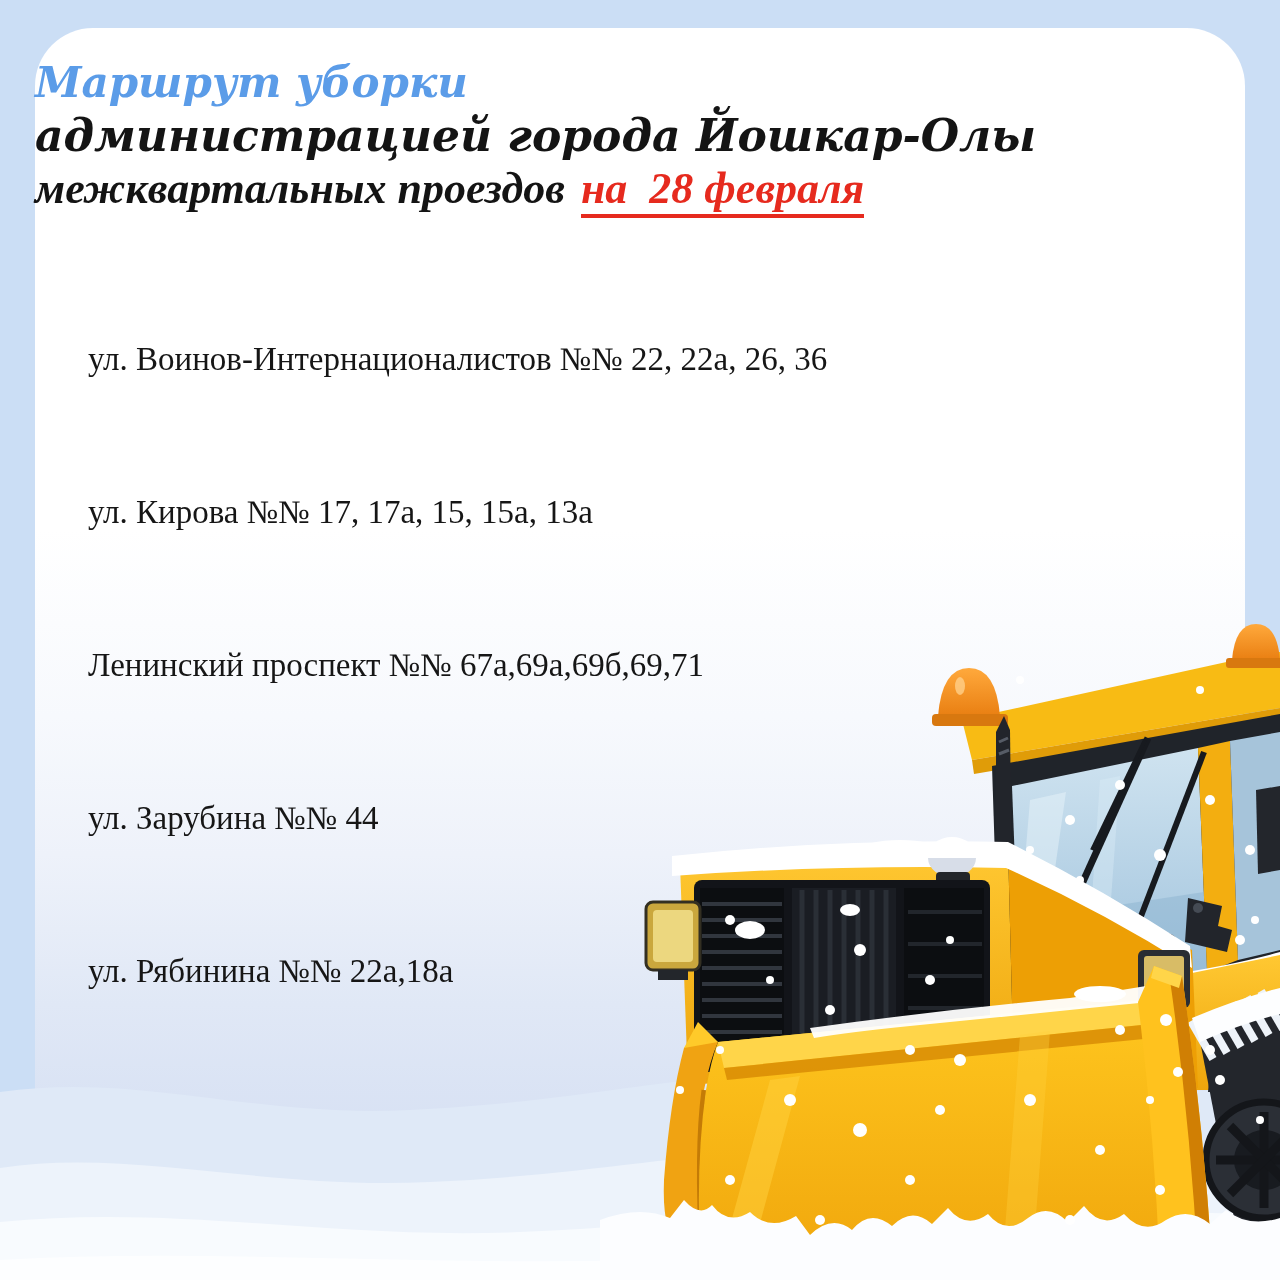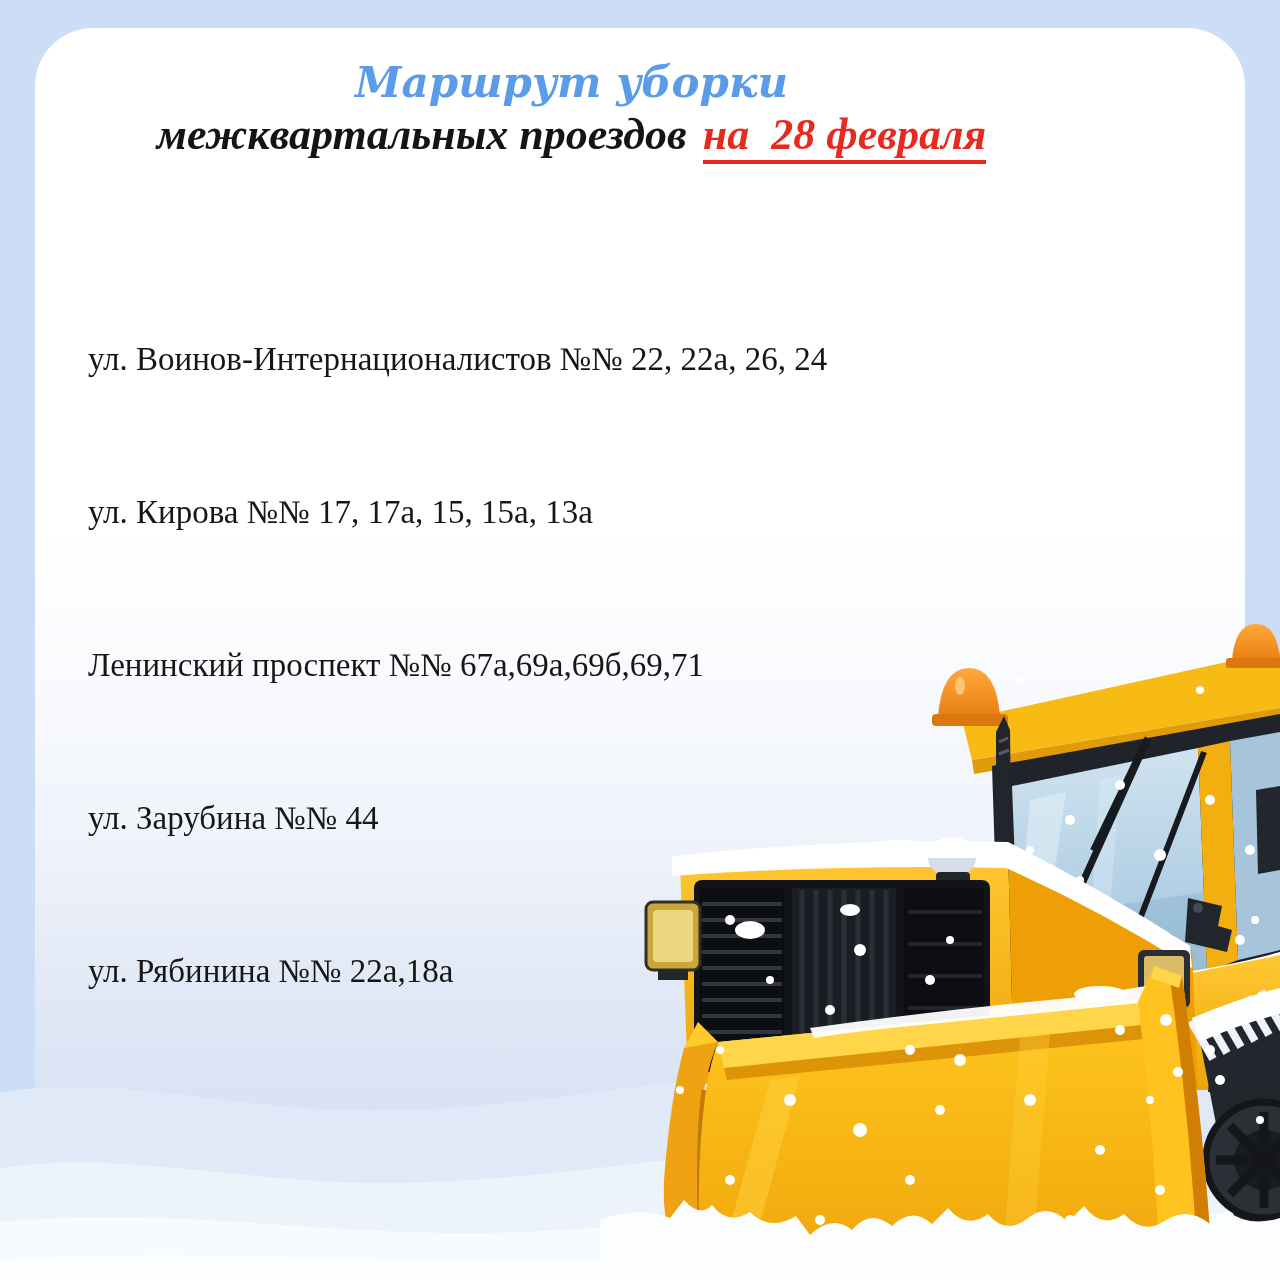--- a/index.html
+++ b/index.html
@@ -6,21 +6,21 @@
   .stage {
     position:relative; width:1280px; height:1280px;
     background:#cbdef5; overflow:hidden;
     font-family:"Liberation Serif", serif;
   }
   .card {
     position:absolute; left:35px; top:28px; width:1210px; height:1252px;
     border-radius:58px;
     background:linear-gradient(180deg,#ffffff 0%,#ffffff 40%,#f7f9fd 55%,#eef2fa 66%,#e0e8f6 78%,#d6e0f3 90%,#d3def2 100%);
   }
-  .titles { position:absolute; left:35px; top:58px; width:1073px; text-align:center; z-index:3; }
+  .titles { position:absolute; left:35px; top:58px; width:1073px; text-align:left; z-index:3; }
   .script { font-family:"DejaVu Serif", serif; font-style:italic; font-weight:700; }
   .t1 { font-size:42px; line-height:50px; color:#5b9ce8; }
   .t2 { font-size:44px; line-height:52px; color:#141414; margin-top:2px; }
   .t3 { font-size:44px; line-height:54px; color:#141414; white-space:pre;font-family:Liberation Serif, serif; }
   .t3 .date {
     color:#e62a1e; border-bottom:4px solid #e62a1e; padding-bottom:1px; margin-left:16px;
   }
   .routes {
     position:absolute; left:88px; top:232px; width:1000px; z-index:3;
     font-size:33px; line-height:51px; color:#161616; white-space:pre;
@@ -29,25 +29,26 @@
   .dozer { position:absolute; left:600px; top:620px; width:680px; height:660px; z-index:5; }
 </style>
 </head>
 <body>
 
 <div class="stage">
   <div class="card"></div>
 
   <div class="titles">
     <div class="t1 script">Маршрут уборки</div>
+    <div class="t2 script">администрацией города Йошкар-Олы</div>
     <div class="t3 script"><span>межквартальных проездов</span><span class="date">на  28 февраля</span></div>
   </div>
 
   <div class="routes">
-    <div>ул. Воинов-Интернационалистов №№ 22, 22а, 26, 24</div>
+    <div>ул. Воинов-Интернационалистов №№ 22, 22а, 26, 36</div>
     <div>ул. Кирова №№ 17, 17а, 15, 15а, 13а</div>
     <div>Ленинский проспект №№ 67а,69а,69б,69,71</div>
     <div>ул. Зарубина №№ 44</div>
     <div>ул. Рябинина №№ 22а,18а</div>
     
     
     
     
     
     

